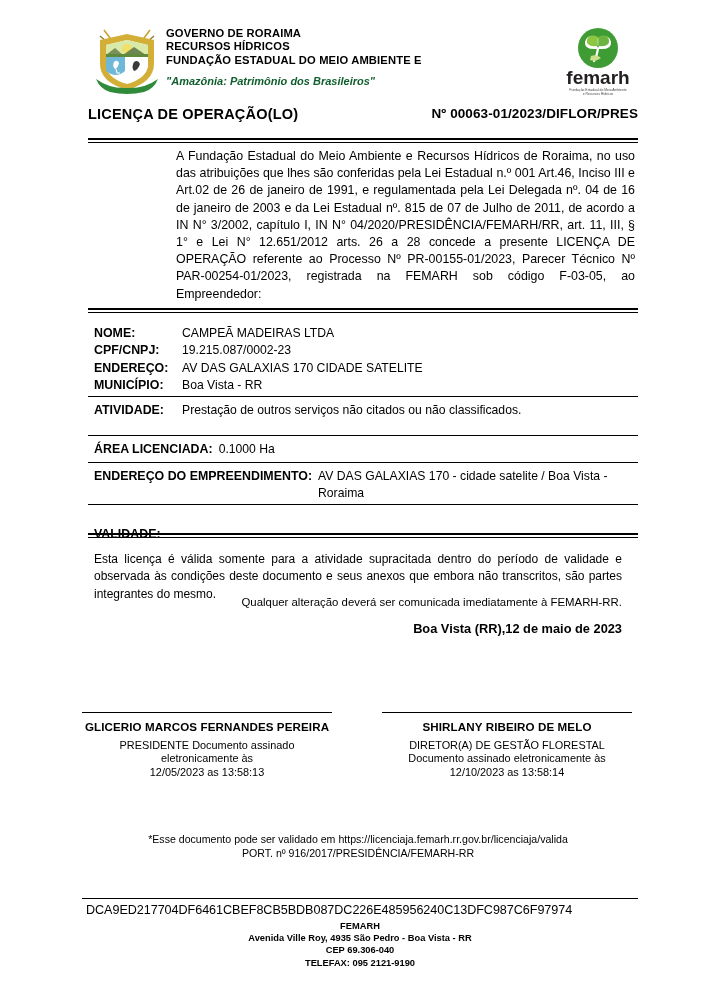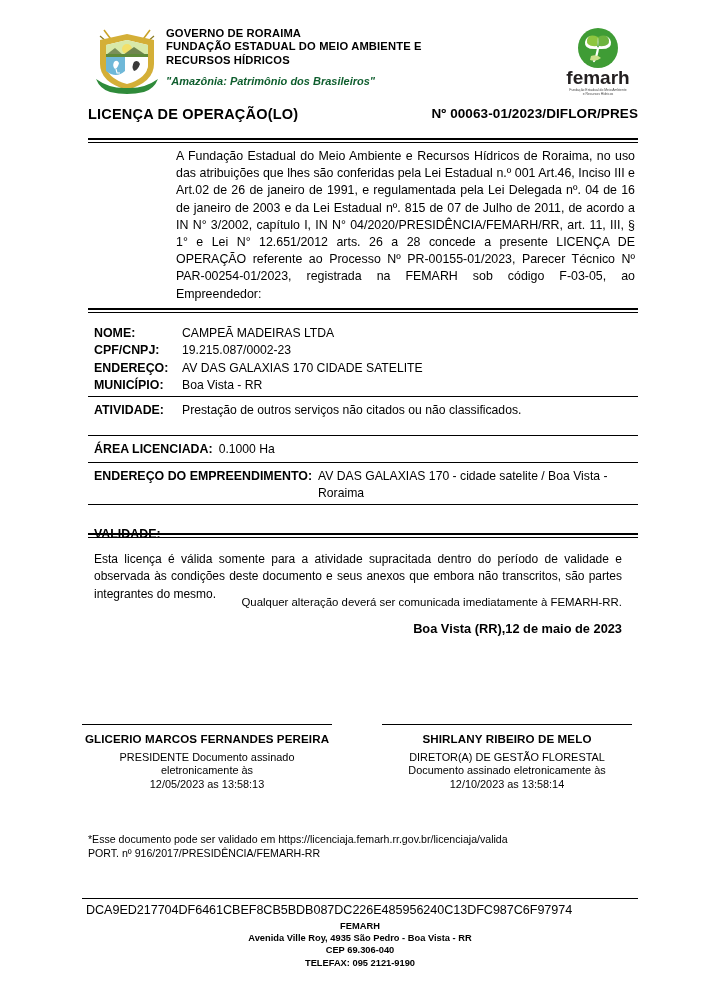--- a/index.html
+++ b/index.html
@@ -189,21 +189,21 @@
   
   .sig-area {
     position: absolute;
     left: 78px;
     top: 712px;
     width: 560px;
     height: 86px;
   }
   .sig-col {
     position: absolute;
-    top: 12px;
+    top: 0;
     width: 250px;
     text-align: center;
   }
   .sig-col.left  { left: 4px; }
   .sig-col.right { left: 304px; }
   .sig-line {
     width: 100%;
     height: 0;
     border-top: 1.3px solid #000;
     margin-bottom: 7px;
@@ -221,20 +221,21 @@
   }
 
   
   .valid-note {
     position: absolute;
     left: 88px;
     top: 833px;
     width: 540px;
     font-size: 10.6px;
     line-height: 13.6px;
+    text-align: center;
   }
 
   
   .hash-rule {
     position: absolute;
     left: 82px;
     top: 898px;
     width: 556px;
     height: 0;
     border-top: 1.5px solid #000;
@@ -295,22 +296,22 @@
           <path d="M26 45 l1 4 l3 0" stroke="#ffffff" stroke-width="1.1" fill="none"></path>
 
           <path d="M44 38 q4 -3 6 2 q-2 6 -6 7 q-3 -4 0 -9 Z" fill="#3a3a3a"></path>
 
           <path d="M6 55 q14 10 31 9 q17 1 31 -9 q-4 10 -14 13 q-17 4 -34 0 q-10 -3 -14 -13 Z" fill="#2f8b3a"></path>
         </g>
       </svg>
 
       <div class="header-text">
         <div class="org-line">GOVERNO DE RORAIMA</div>
+        <div class="org-line">RECURSOS HÍDRICOS</div>
         <div class="org-line">FUNDAÇÃO ESTADUAL DO MEIO AMBIENTE E</div>
-        <div class="org-line">RECURSOS HÍDRICOS</div>
         <div class="slogan">"Amazônia: Patrimônio dos Brasileiros"</div>
       </div>
 
       <svg class="femarh-logo" viewBox="0 0 80 74">
         <circle cx="40" cy="24" r="20" fill="#3f9c35"></circle>
         <path d="M40 14 q-11 -5 -13 4 q-1 8 12 7 Z" fill="#ffffff"></path>
         <path d="M40 14 q11 -5 13 4 q1 8 -12 7 Z" fill="#ffffff"></path>
         <path d="M40 13 q-9 -4 -11 3 q-1 7 10 6 Z" fill="#8dc63f"></path>
         <path d="M40 13 q9 -4 11 3 q1 7 -10 6 Z" fill="#6cb33f"></path>
         <path d="M40 24 q-1 8 -4 13" stroke="#ffffff" stroke-width="2.2" fill="none" stroke-linecap="round"></path>

